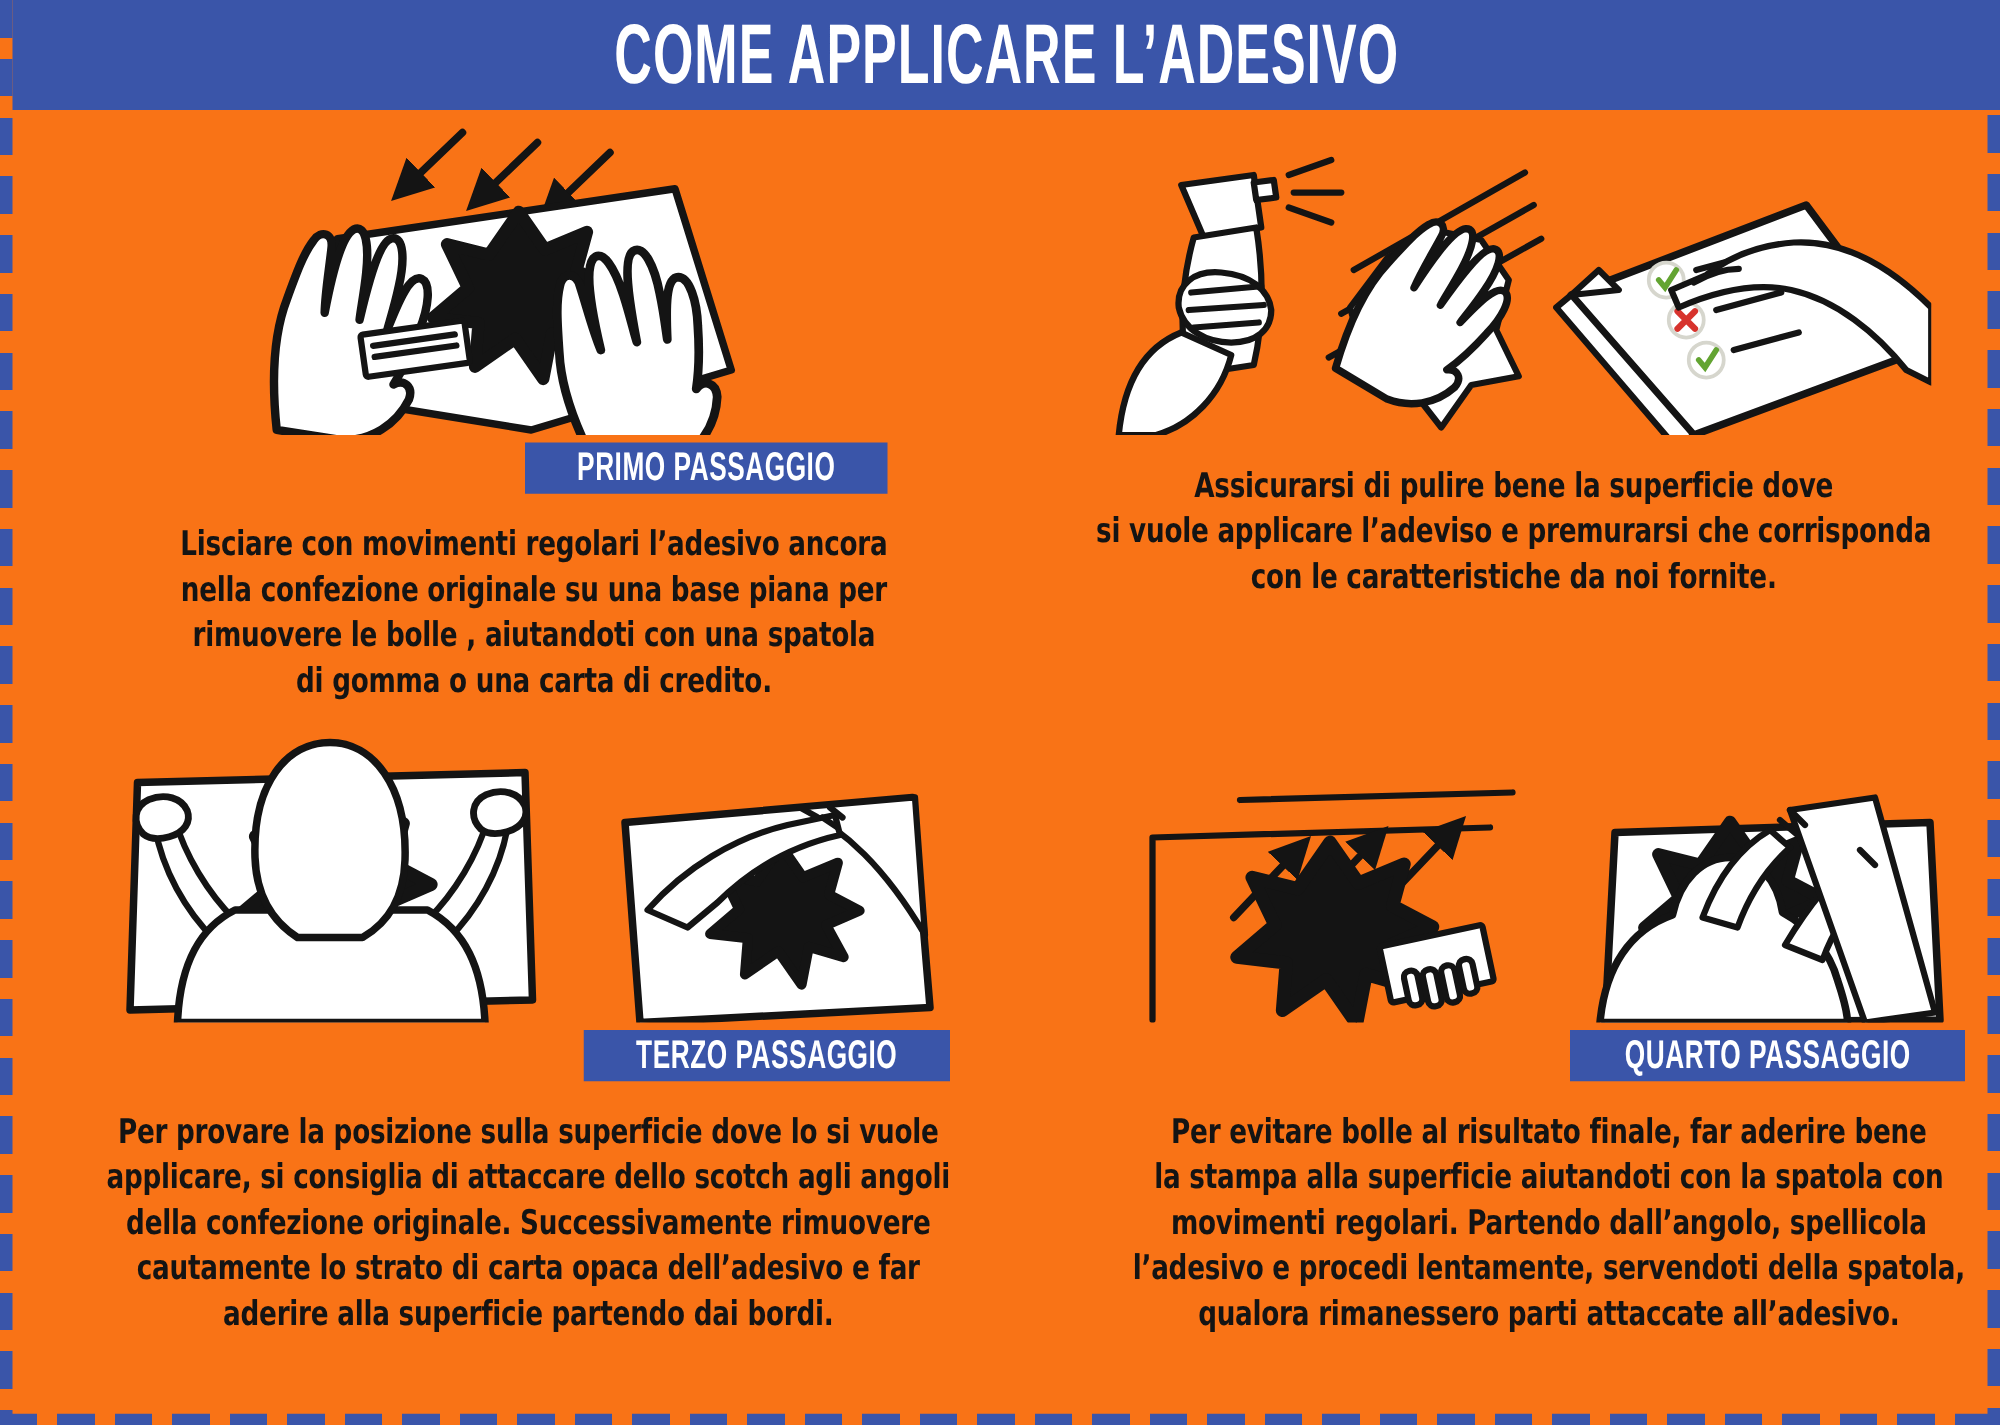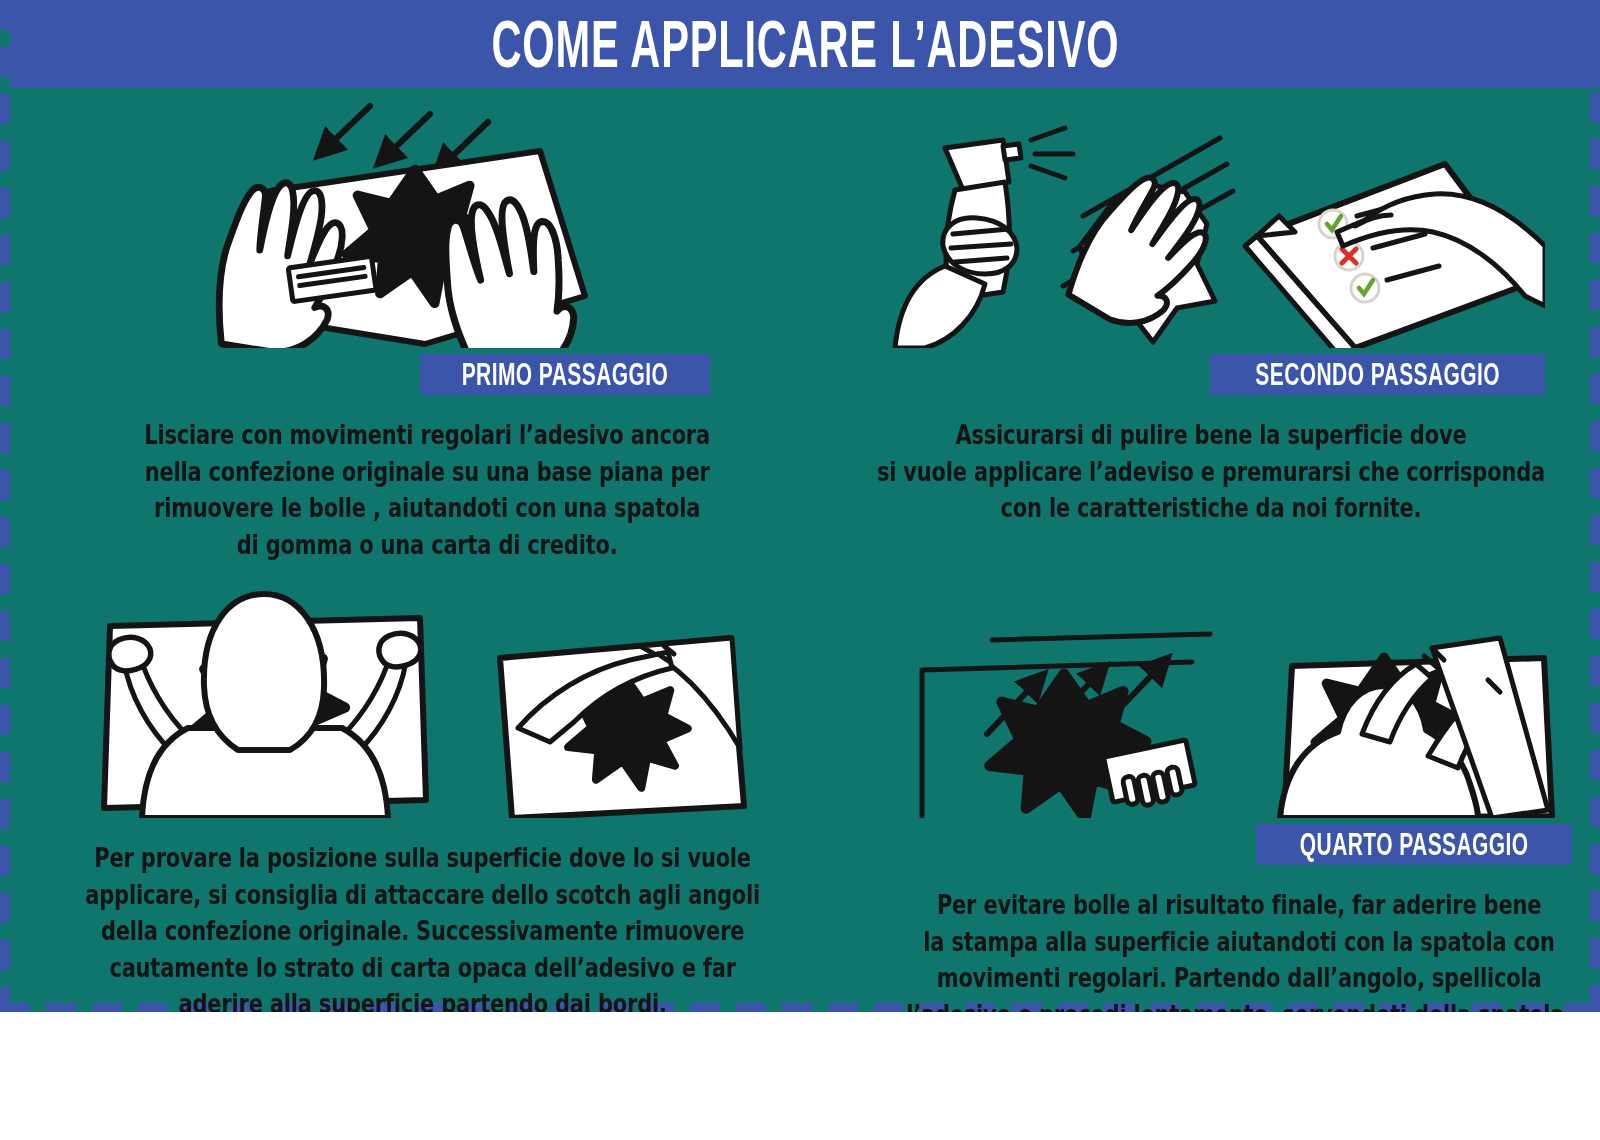--- a/index.html
+++ b/index.html
@@ -3,21 +3,21 @@
 <meta charset="utf-8">
 <style>
   :root{
     --primary-blue:#3a55a9;
     --check-green:#63a432;
     --cross-red:#d7332d;
     --ink:#141414;
   }
   html,body{margin:0;padding:0;background:#ffffff;}
   .page{
-    position:relative;width:1600px;height:1012px;background:#0f766e;
+    position:relative;width:1600px;height:1140px;background:#f97316;
     font-family:"DejaVu Sans",sans-serif;overflow:hidden;
   }
   
   .header{
     position:absolute;top:0;left:10px;right:0;height:88px;
     background:var(--primary-blue);
     display:flex;align-items:center;justify-content:center;
   }
   .title{
     color:#fff;font-family:"Liberation Sans",sans-serif;font-weight:800;
@@ -155,23 +155,20 @@
         <circle cx="448" cy="128" r="14" fill="#fff" stroke="#d6d6cd" stroke-width="3"></circle>
         <circle cx="464" cy="160" r="14" fill="#fff" stroke="#d6d6cd" stroke-width="3"></circle>
         <circle cx="480" cy="192" r="14" fill="#fff" stroke="#d6d6cd" stroke-width="3"></circle>
         <path d="M442,128 L447,134 L456,120" fill="none" stroke-width="4.5" stroke-linecap="round" style="stroke:var(--check-green)"></path>
         <path d="M457,153 L471,167 M471,153 L457,167" fill="none" stroke-width="5" stroke-linecap="round" style="stroke:var(--cross-red)"></path>
         <path d="M474,192 L479,198 L488,184" fill="none" stroke-width="4.5" stroke-linecap="round" style="stroke:var(--check-green)"></path>
       </g>
       <path class="wh5" d="M660,150 C622,112 586,96 550,98 C522,100 498,110 480,124 L452,136 L458,150 C490,136 520,130 548,136 C584,144 616,170 640,200 L660,210 Z"></path>
       <path class="ln5" d="M470,130 C482,123 494,119 506,119"></path>
     </svg>
-    <div class="badge">
-      <span>SECONDO PASSAGGIO</span>
-    </div>
     <p class="step-text">Assicurarsi di pulire bene la superficie dove
 si vuole applicare l’adeviso e premurarsi che corrisponda
 con le caratteristiche da noi fornite.</p>
   </section>
 
   <section class="step" id="step3">
     <svg class="illustration" width="680" height="248" viewBox="0 0 680 248">
 
       <polygon class="wh" points="30,56 340,48 346,230 24,238"></polygon>
       <use href="#splat" class="blk" transform="translate(185,142) scale(0.74)"></use>
@@ -181,20 +178,23 @@
       <path class="wh" d="M124,116 C122,56 150,24 184,24 C218,24 246,58 244,118 C243,148 231,168 210,180 L158,180 C136,166 125,144 124,116 Z"></path>
       <use href="#fist" class="wh5" transform="translate(50,84) scale(1.1)"></use>
       <use href="#fist" class="wh5" transform="translate(320,80) scale(1.1)"></use>
 
       <polygon class="wh" points="420,88 650,68 664,236 432,248"></polygon>
       <use href="#splat" class="blk" transform="translate(545,162) scale(0.58)"></use>
       <path class="wh5" d="M560,76 L652,68 L660,178 C628,124 596,94 560,76 Z"></path>
       <path class="wh5" d="M438,158 C468,124 508,100 550,90 L588,82 L592,98 C556,106 522,124 494,152 L470,172 Z"></path>
       <path class="ln5" d="M578,84 L590,92 M584,76 L594,84"></path>
     </svg>
+    <div class="badge">
+      <span>TERZO PASSAGGIO</span>
+    </div>
     <p class="step-text">Per provare la posizione sulla superficie dove lo si vuole
 applicare, si consiglia di attaccare dello scotch agli angoli
 della confezione originale. Successivamente rimuovere
 cautamente lo strato di carta opaca dell’adesivo e far
 aderire alla superficie partendo dai bordi.</p>
   </section>
 
   <section class="step" id="step4">
     <svg class="illustration" width="680" height="240" viewBox="0 0 680 240">
 

